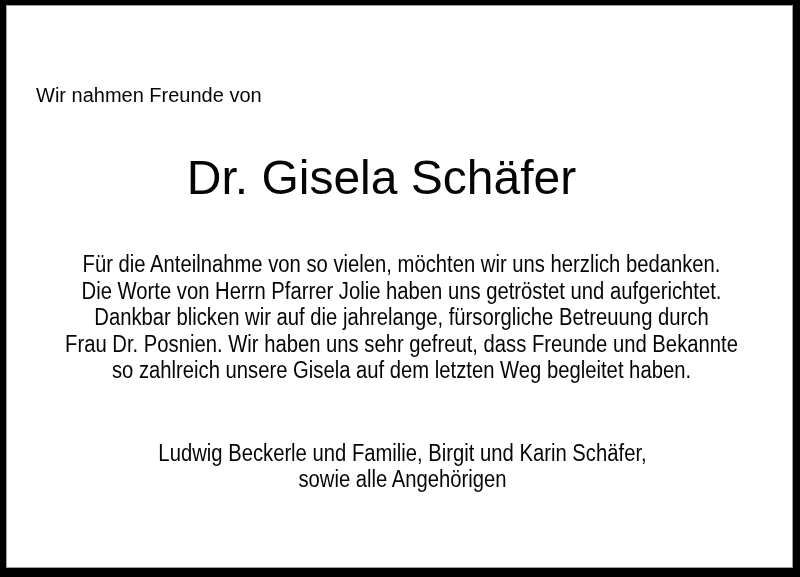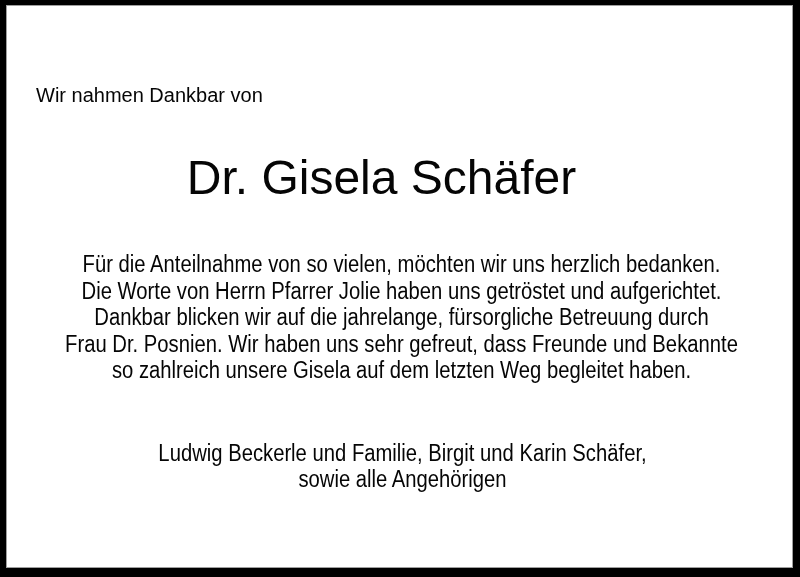--- a/index.html
+++ b/index.html
@@ -79,21 +79,21 @@
   .signature .line {
     white-space: nowrap;
   }
 </style>
 </head>
 <body>
 
 <div class="frame">
   <div class="card">
 
-    <div class="opening">Wir nahmen Dankbar von</div>
+    <div class="opening">Wir nahmen Freunde von</div>
 
     <div class="title">Dr. Gisela Schäfer</div>
 
     <div class="body-text">
       <div class="line">Für die Anteilnahme von so vielen, möchten wir uns herzlich bedanken.</div>
       <div class="line">Die Worte von Herrn Pfarrer Jolie haben uns getröstet und aufgerichtet.</div>
       <div class="line">Dankbar blicken wir auf die jahrelange, fürsorgliche Betreuung durch</div>
       <div class="line">Frau Dr. Posnien. Wir haben uns sehr gefreut, dass Freunde und Bekannte</div>
       <div class="line">so zahlreich unsere Gisela auf dem letzten Weg begleitet haben.</div>
     </div>

